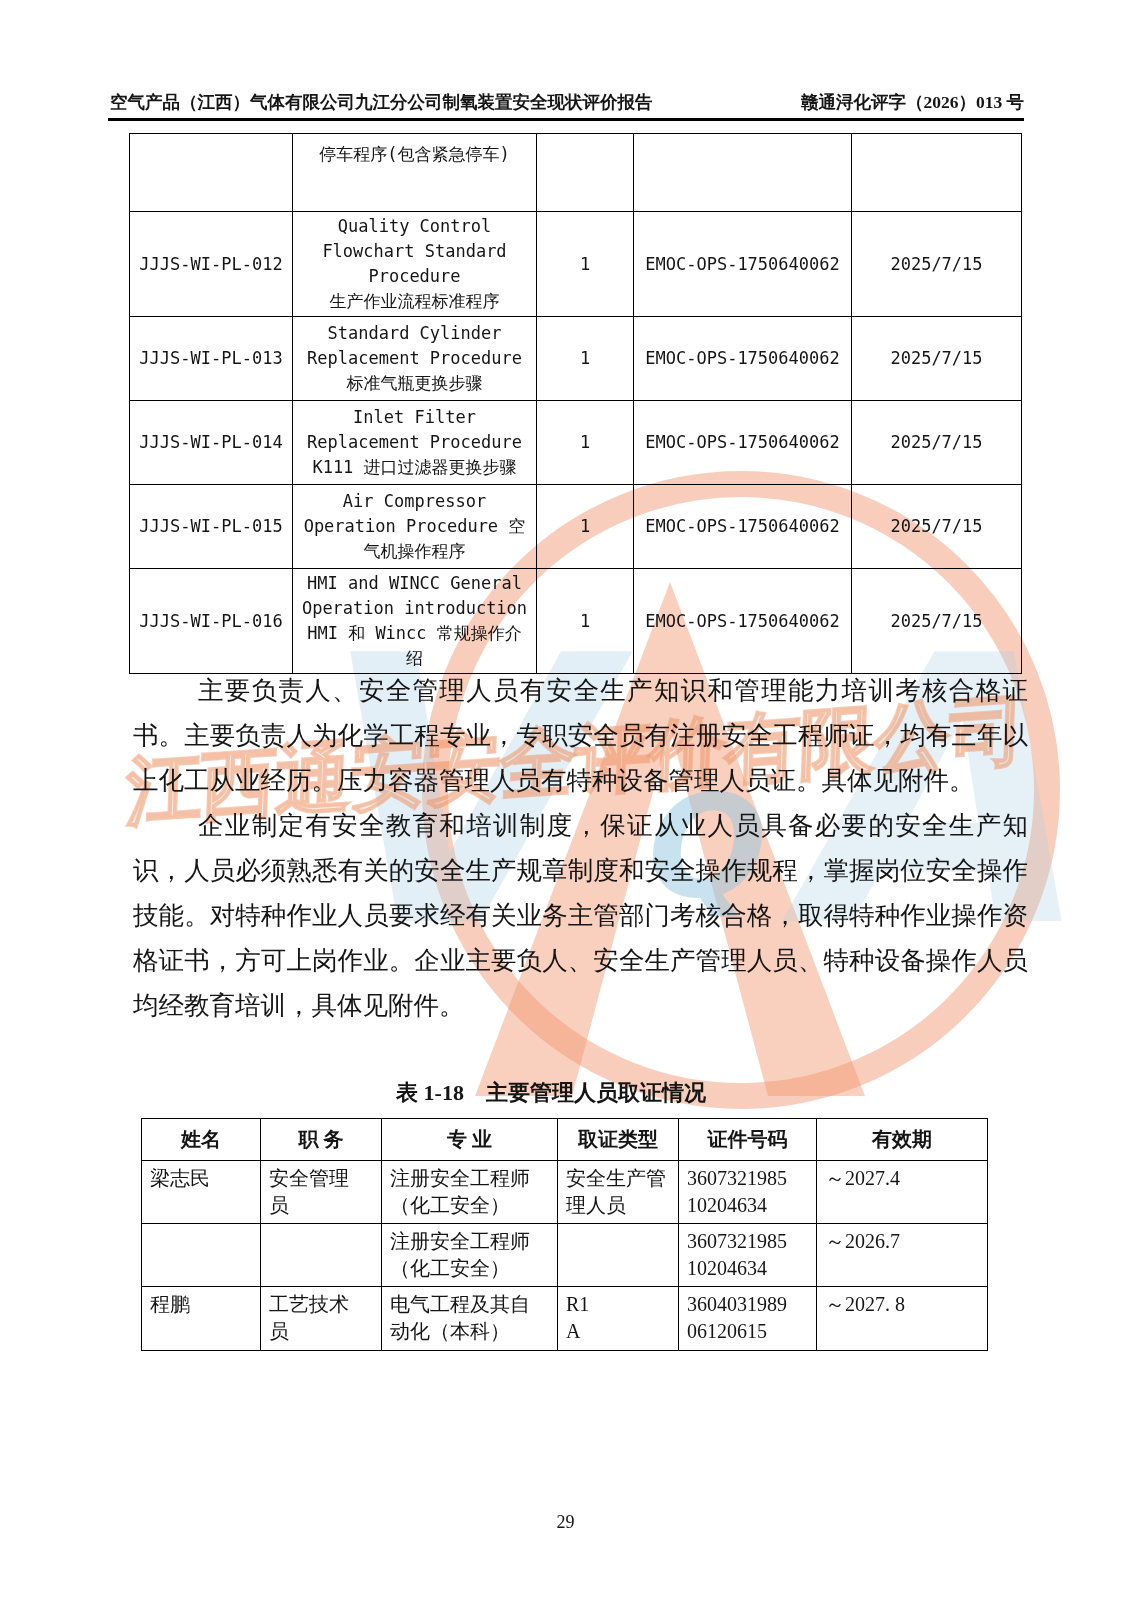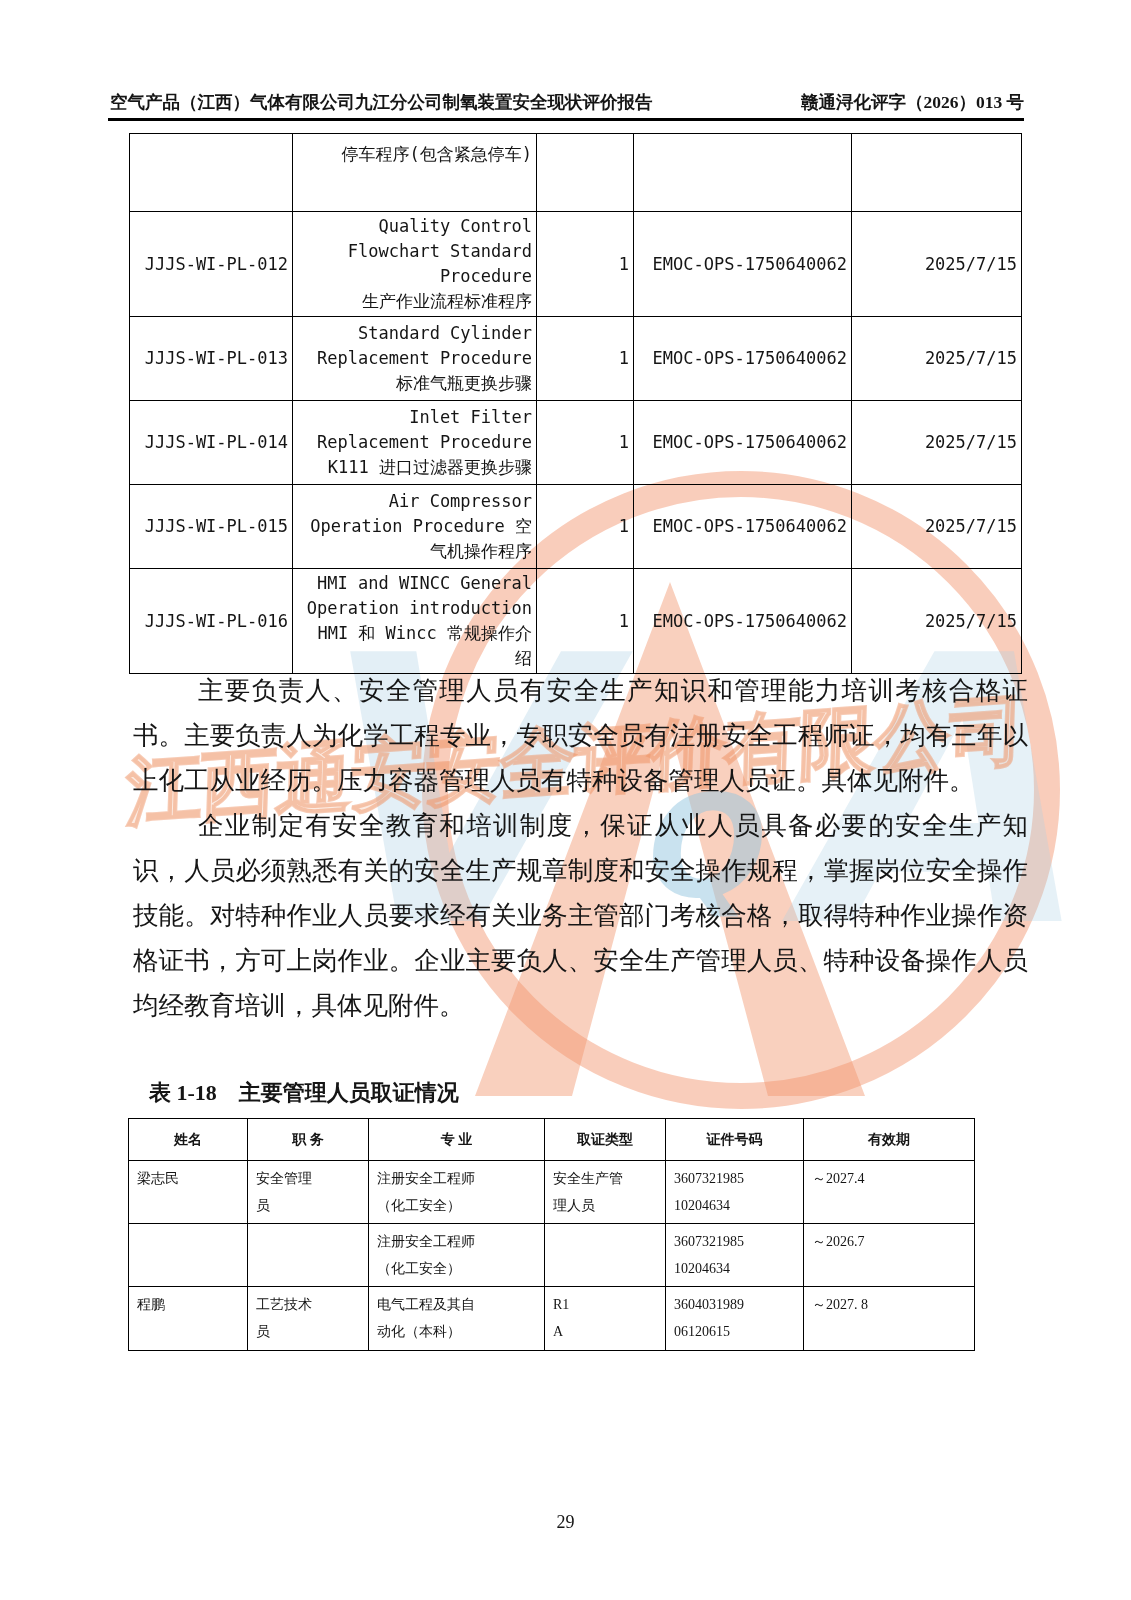--- a/index.html
+++ b/index.html
@@ -28,33 +28,33 @@
   .content{position:absolute;inset:0;z-index:1;}
   .hdr-left {position:absolute;left:110px;top:90px;font-size:17.5px;font-weight:bold;}
   .hdr-right{position:absolute;right:107px;top:90px;font-size:17.5px;font-weight:bold;text-align:center;}
   .hdr-rule {position:absolute;left:108px;top:118px;width:916px;height:3px;background:#000;}
 
   table{border-collapse:collapse;table-layout:fixed;}
   td,th{border:1px solid #000;overflow:hidden;}
 
   .t-proc{position:absolute;left:129px;top:133px;width:892px;
     font-family:"DejaVu Sans Mono","Liberation Mono",monospace;font-size:17px;}
-  .t-proc td{text-align:right;vertical-align:middle;padding:2px 4px;
+  .t-proc td{text-align:center;vertical-align:middle;padding:2px 4px;
     line-height:25px;white-space:pre-line;}
   .t-proc tr.cont td{vertical-align:top;padding-top:8px;}
 
   .sect{position:absolute;left:133px;top:668px;width:895px;}
   .sect-h{font-size:25.5px;line-height:44px;padding-left:70px;}
   .sect p{margin:0;font-size:25.5px;line-height:45px;text-align:justify;
     text-indent:65px;}
 
-  .tbl-title{position:absolute;left:149px;top:1078px;width:846px;text-align:left;
+  .tbl-title{position:absolute;left:128px;top:1078px;width:846px;text-align:center;
     font-size:22px;font-weight:bold;}
 
-  .t-cert{position:absolute;left:128px;top:1118px;width:846px;font-size:14px;}
+  .t-cert{position:absolute;left:141px;top:1118px;width:846px;font-size:20px;}
   .t-cert th{font-weight:bold;text-align:center;vertical-align:middle;padding:4px 6px;}
   .t-cert td{text-align:left;vertical-align:top;padding:4px 8px;
     line-height:27px;white-space:pre-line;}
 
   .footer{position:absolute;left:0;top:1476px;width:100%;text-align:center;font-size:18px;margin-top:36px;}
 </style>
 </head>
 <body>
 
 <div class="page">

